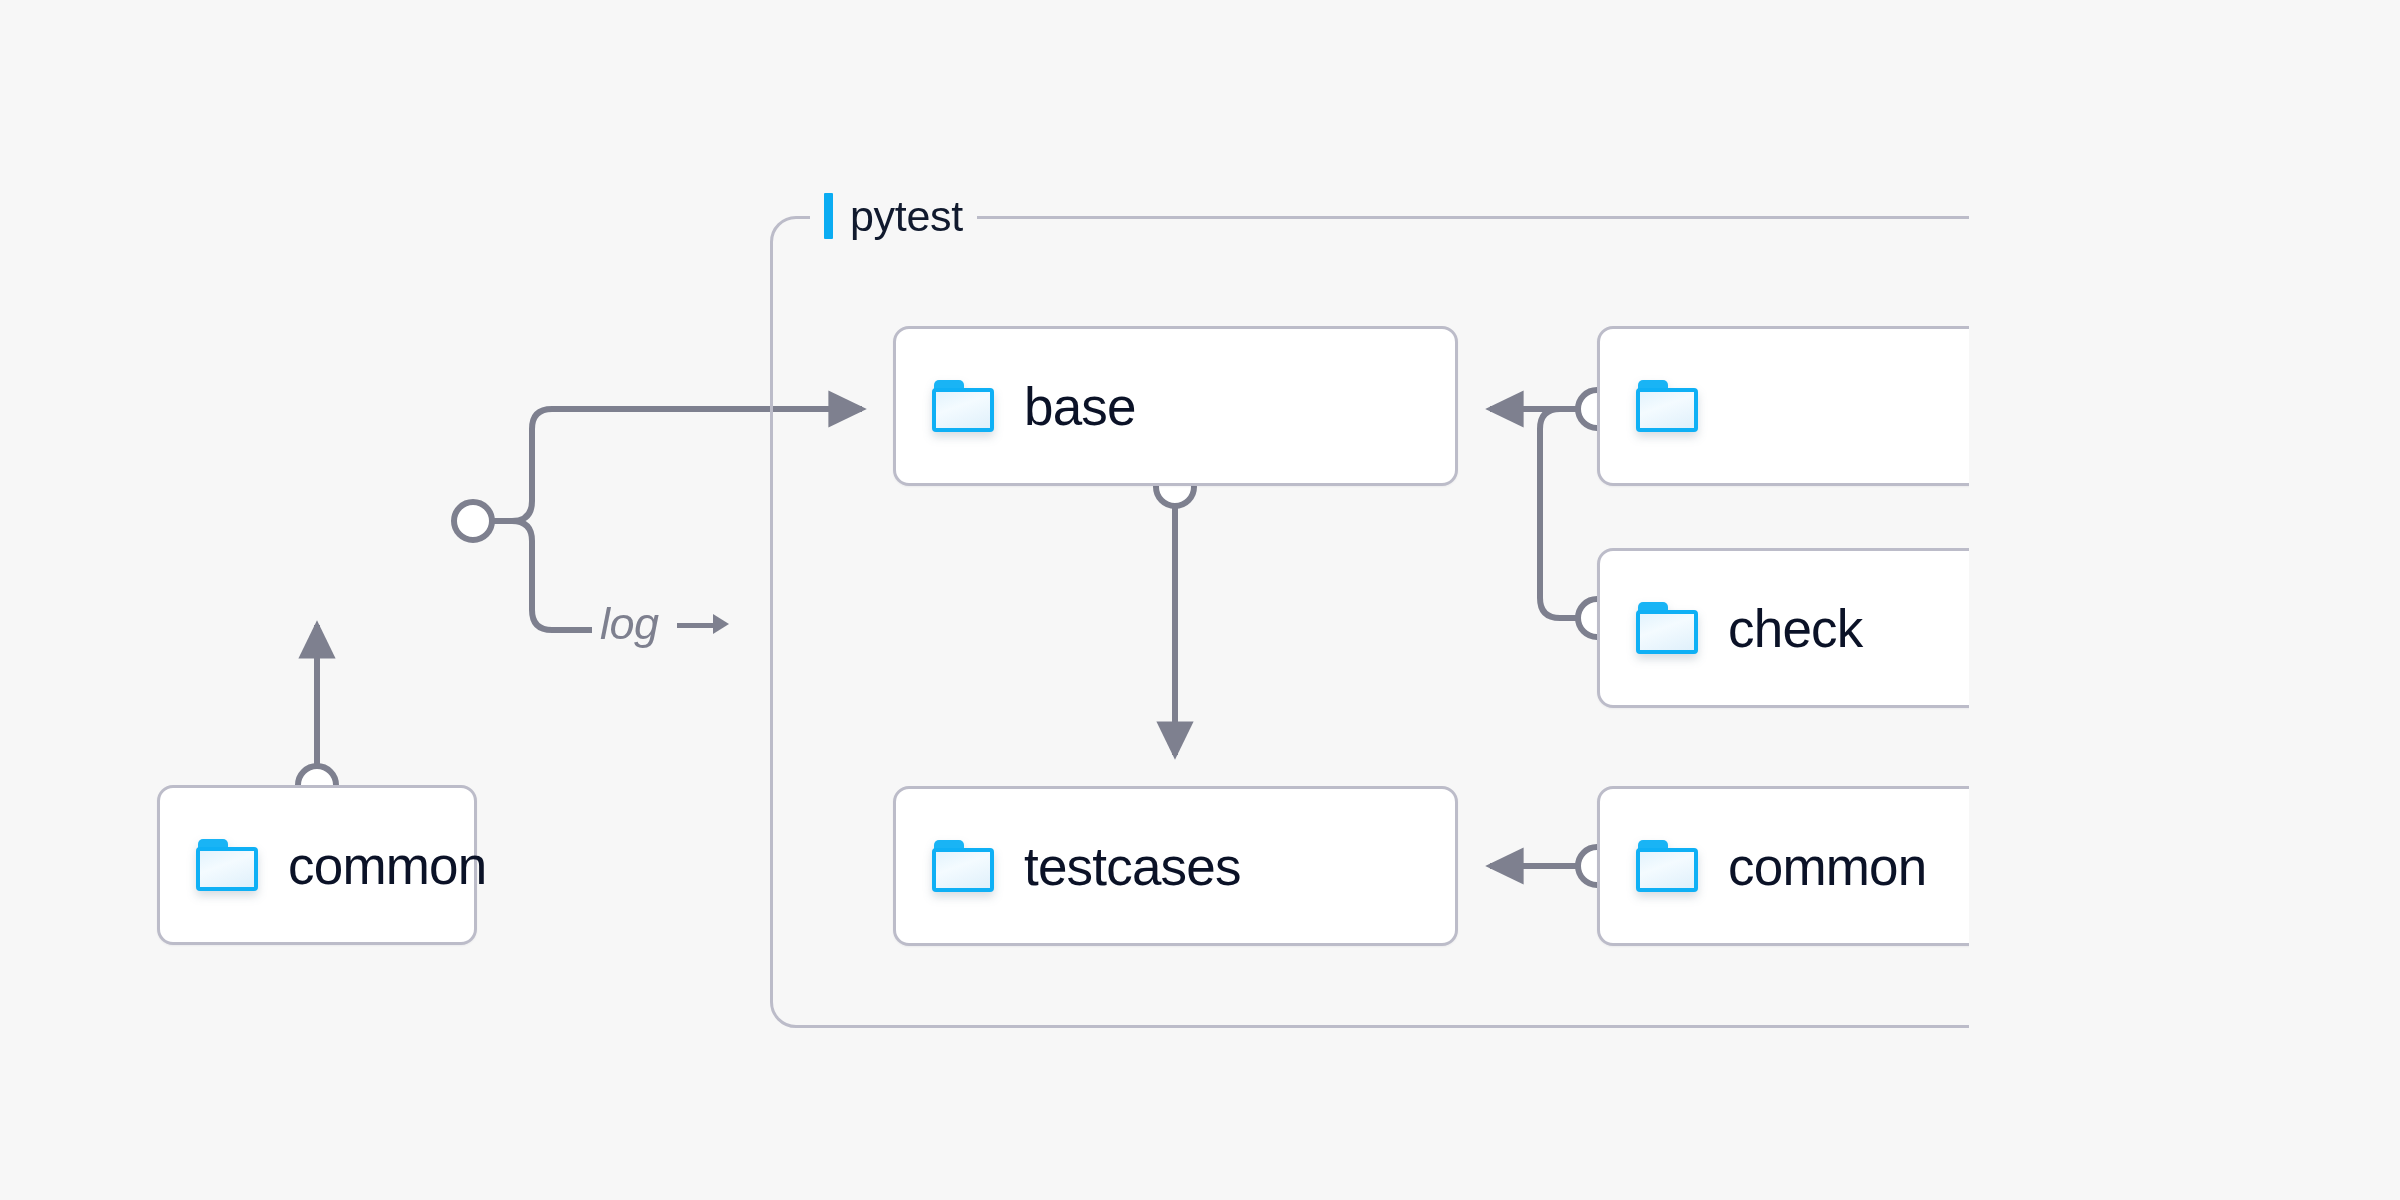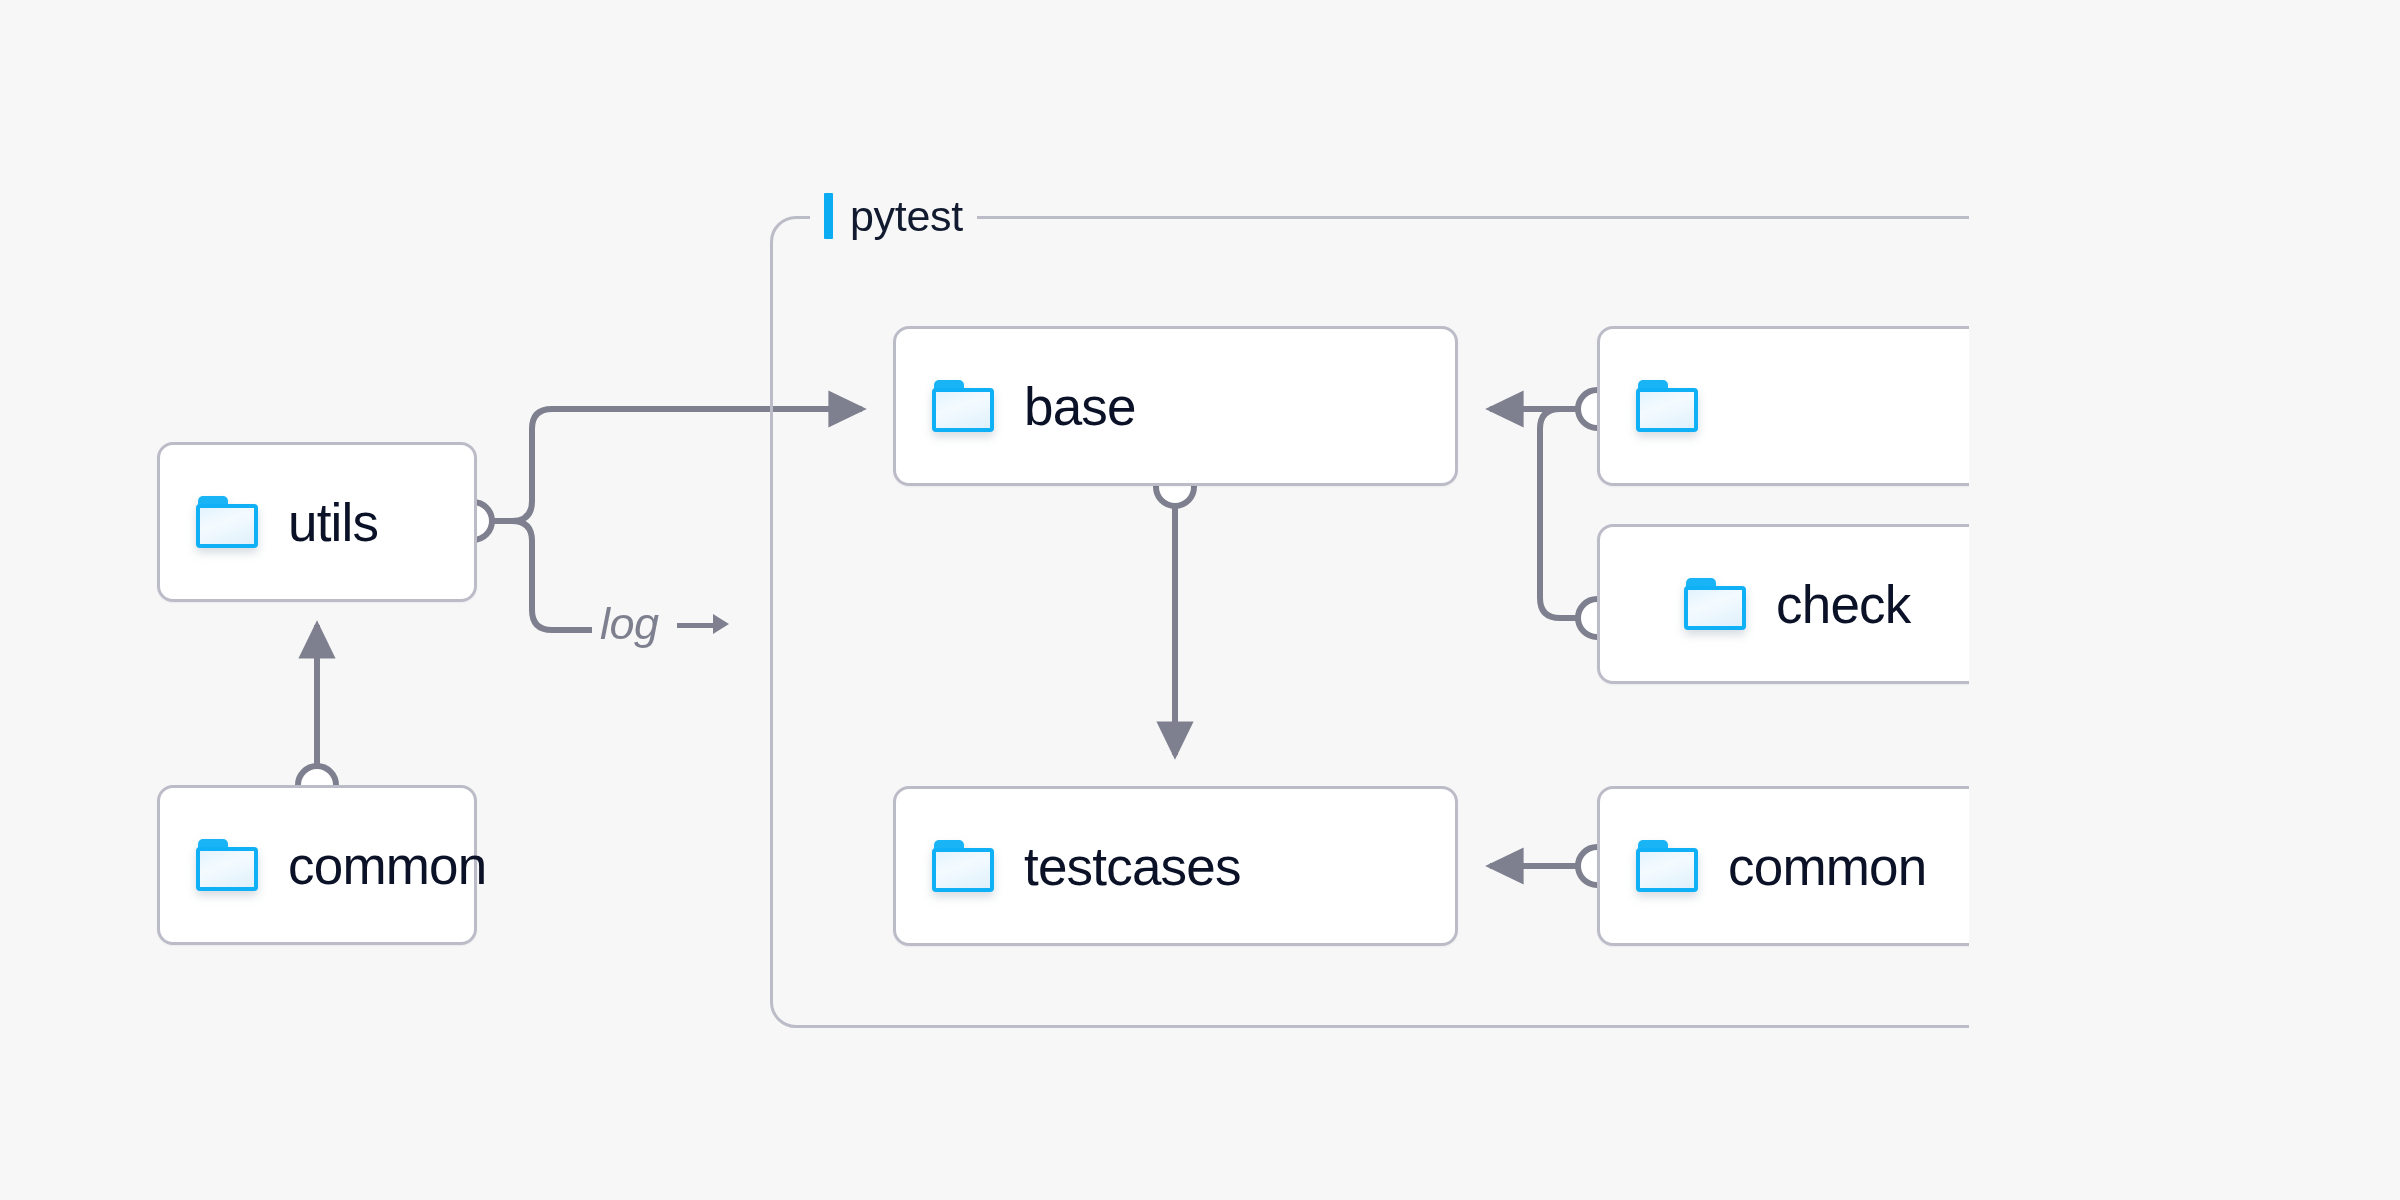--- a/index.html
+++ b/index.html
@@ -182,29 +182,20 @@
       <circle cx="1597" cy="866" r="19" fill="#ffffff" stroke="#7e808f" stroke-width="6"></circle>
     </g>
   </svg>
 
   <div class="group-box" style="left:770px; top:216px; width:1475px; height:812px;"></div>
   <div class="group-label" style="left:810px; top:188px;">
     <span class="bar"></span>
     <span class="gtext">pytest</span>
   </div>
 
-  <div class="node" style="left:157px; top:442px; width:320px; height:160px;">
-    <div class="inner">
-      <span class="folder-icon">
-        <span class="tab"></span>
-          <span class="body"></span>
-      </span>
-      <span class="label">utils</span>
-    </div>
-  </div>
 
   <div class="node" style="left:157px; top:785px; width:320px; height:160px;">
     <div class="inner">
       <span class="folder-icon">
         <span class="tab"></span>
           <span class="body"></span>
       </span>
       <span class="label">common</span>
     </div>
   </div>
@@ -231,21 +222,21 @@
 
   <div class="node" style="left:1597px; top:326px; width:560px; height:160px;">
     <div class="inner">
       <span class="folder-icon">
         <span class="tab"></span>
           <span class="body"></span>
       </span>
     </div>
   </div>
 
-  <div class="node" style="left:1597px; top:524px; width:560px; height:160px;padding-left:48px;">
+  <div class="node" style="left:1597px; top:548px; width:560px; height:160px;">
     <div class="inner">
       <span class="folder-icon">
         <span class="tab"></span>
           <span class="body"></span>
       </span>
       <span class="label">check</span>
     </div>
   </div>
 
   <div class="node" style="left:1597px; top:786px; width:560px; height:160px;">

